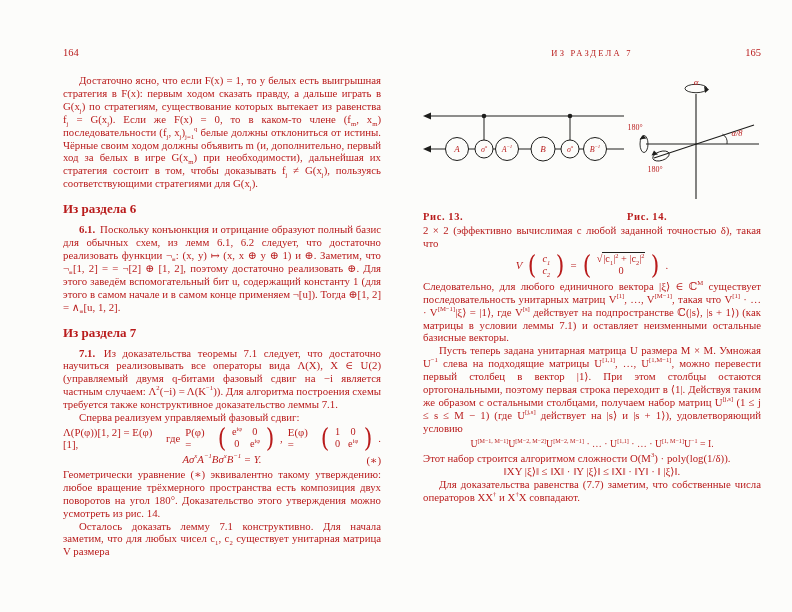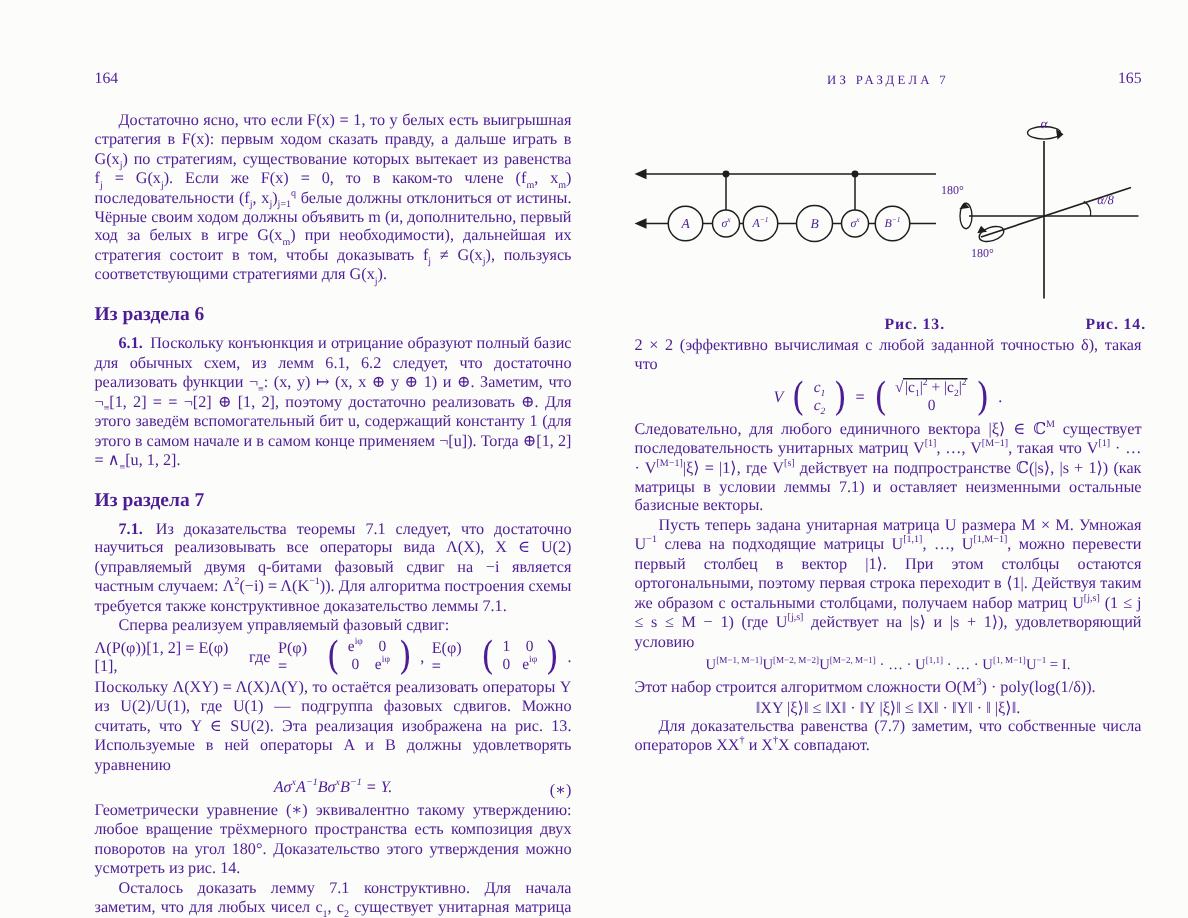--- a/index.html
+++ b/index.html
@@ -1,16 +1,16 @@
 <!DOCTYPE html>
 <html lang="ru"><head>
 <meta charset="utf-8">
 <style>
   html,body{margin:0;padding:0;width:792px;height:612px;overflow:hidden;}
-  .spread{position:relative;width:792px;height:612px;background:#fcfcfa;color:#4c1d95;
+  .spread{position:relative;width:792px;height:612px;background:#fcfcfa;color:#b91c1c;
           font-family:"Liberation Serif","DejaVu Serif","DejaVu Sans",serif;}
   .page{position:absolute;top:48px;}
   .page.left{left:63px;width:318px;}
   .page.right{left:423px;width:338px;}
 
   .pagehead{position:relative;height:13px;margin-bottom:13px;}
   .running{display:block;text-align:center;font-size:8.5px;letter-spacing:2.2px;}
   .pnum{position:absolute;top:-1px;font-size:10.5px;}
   .page.left .pnum{left:0;}
   .page.right .pnum{right:0;}
@@ -31,21 +31,21 @@
   .paren{font-size:26px;line-height:24px;font-weight:400;transform:scaleX(.85);
          font-family:"DejaVu Serif",serif;}
   .radicand{border-top:1px solid #1e1e1c;padding:0 1px;}
   .eqstar{margin:3px 0;}
   .eqstar .tag{position:absolute;right:0;top:1px;}
   .chain{font-size:9.8px;margin:3px 0;}
 
   .figrow{position:relative;height:150px;}
   .figwrap{position:absolute;}
   .figwrap svg{position:absolute;left:0;top:0;}
-  .figcap{position:absolute;font-weight:bold;font-size:10.5px;letter-spacing:.6px;text-align:right;}
+  .figcap{position:absolute;font-weight:bold;font-size:10.5px;letter-spacing:.6px;text-align:left;}
   .flabel{position:absolute;transform:translate(-50%,-50%);font-size:8.5px;white-space:nowrap;}
   .gate{font-style:italic;font-size:9px;}
   .ital{font-style:italic;}
 </style>
 </head>
 <body>
 
 <div class="spread">
 
   <section class="page left">
@@ -81,21 +81,20 @@
       <span class="mat c2">
         <span>1</span>
         <span>0</span>
         <span>0</span>
         <span>e<sup>iφ</sup></span>
       </span>
       <span class="paren">)</span>
       <span>.</span>
     </div>
 
-    <p class="body">Поскольку Λ(XY) = Λ(X)Λ(Y), то остаётся реализовать операторы Y из U(2)/U(1), где U(1) — подгруппа фазовых сдвигов. Можно считать, что Y ∈ SU(2). Эта реализация изображена на рис. 13. Используемые в ней операторы A и B должны удовлетворять уравнению</p>
 
     <div class="formula eqstar">
       <span class="ital">Aσ<sup>x</sup>A<sup>−1</sup>Bσ<sup>x</sup>B<sup>−1</sup> = Y.</span>
       <span class="tag">(∗)</span>
     </div>
 
     <p class="body">Геометрически уравнение (∗) эквивалентно такому утверждению: любое вращение трёхмерного пространства есть композиция двух поворотов на угол 180°. Доказательство этого утверждения можно усмотреть из рис. 14.</p>
     <p class="body ind">Осталось доказать лемму 7.1 конструктивно. Для начала заметим, что для любых чисел c<sub>1</sub>, c<sub>2</sub> существует унитарная матрица V размера</p>
   </section>
 

